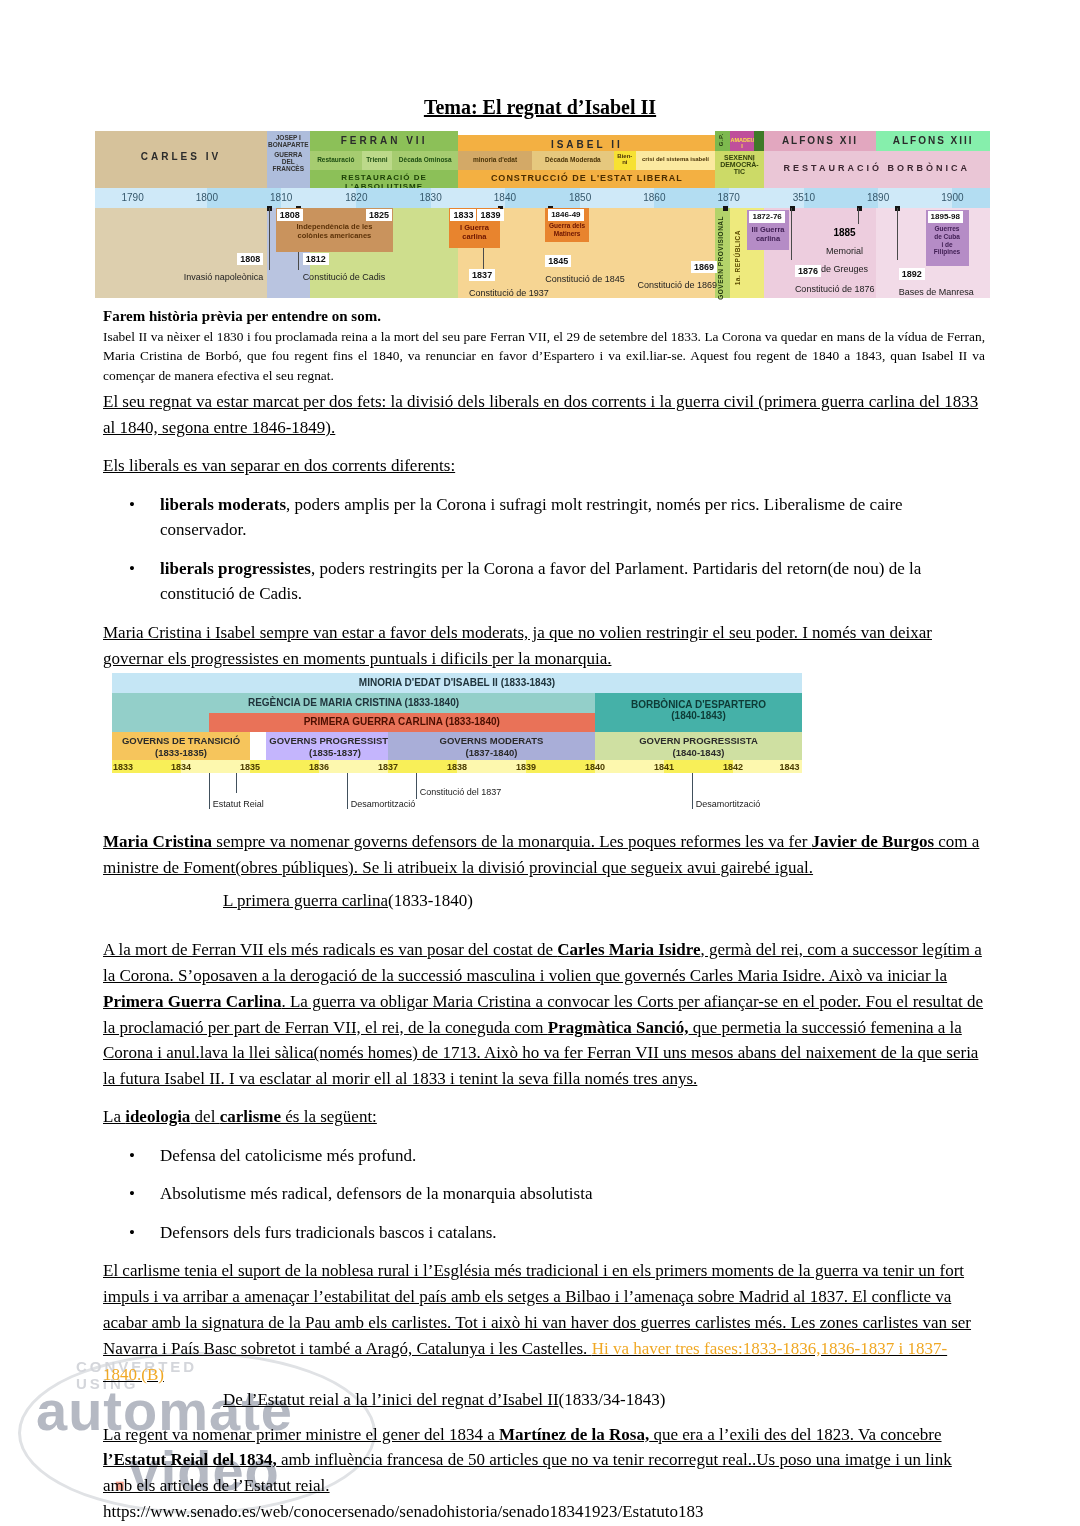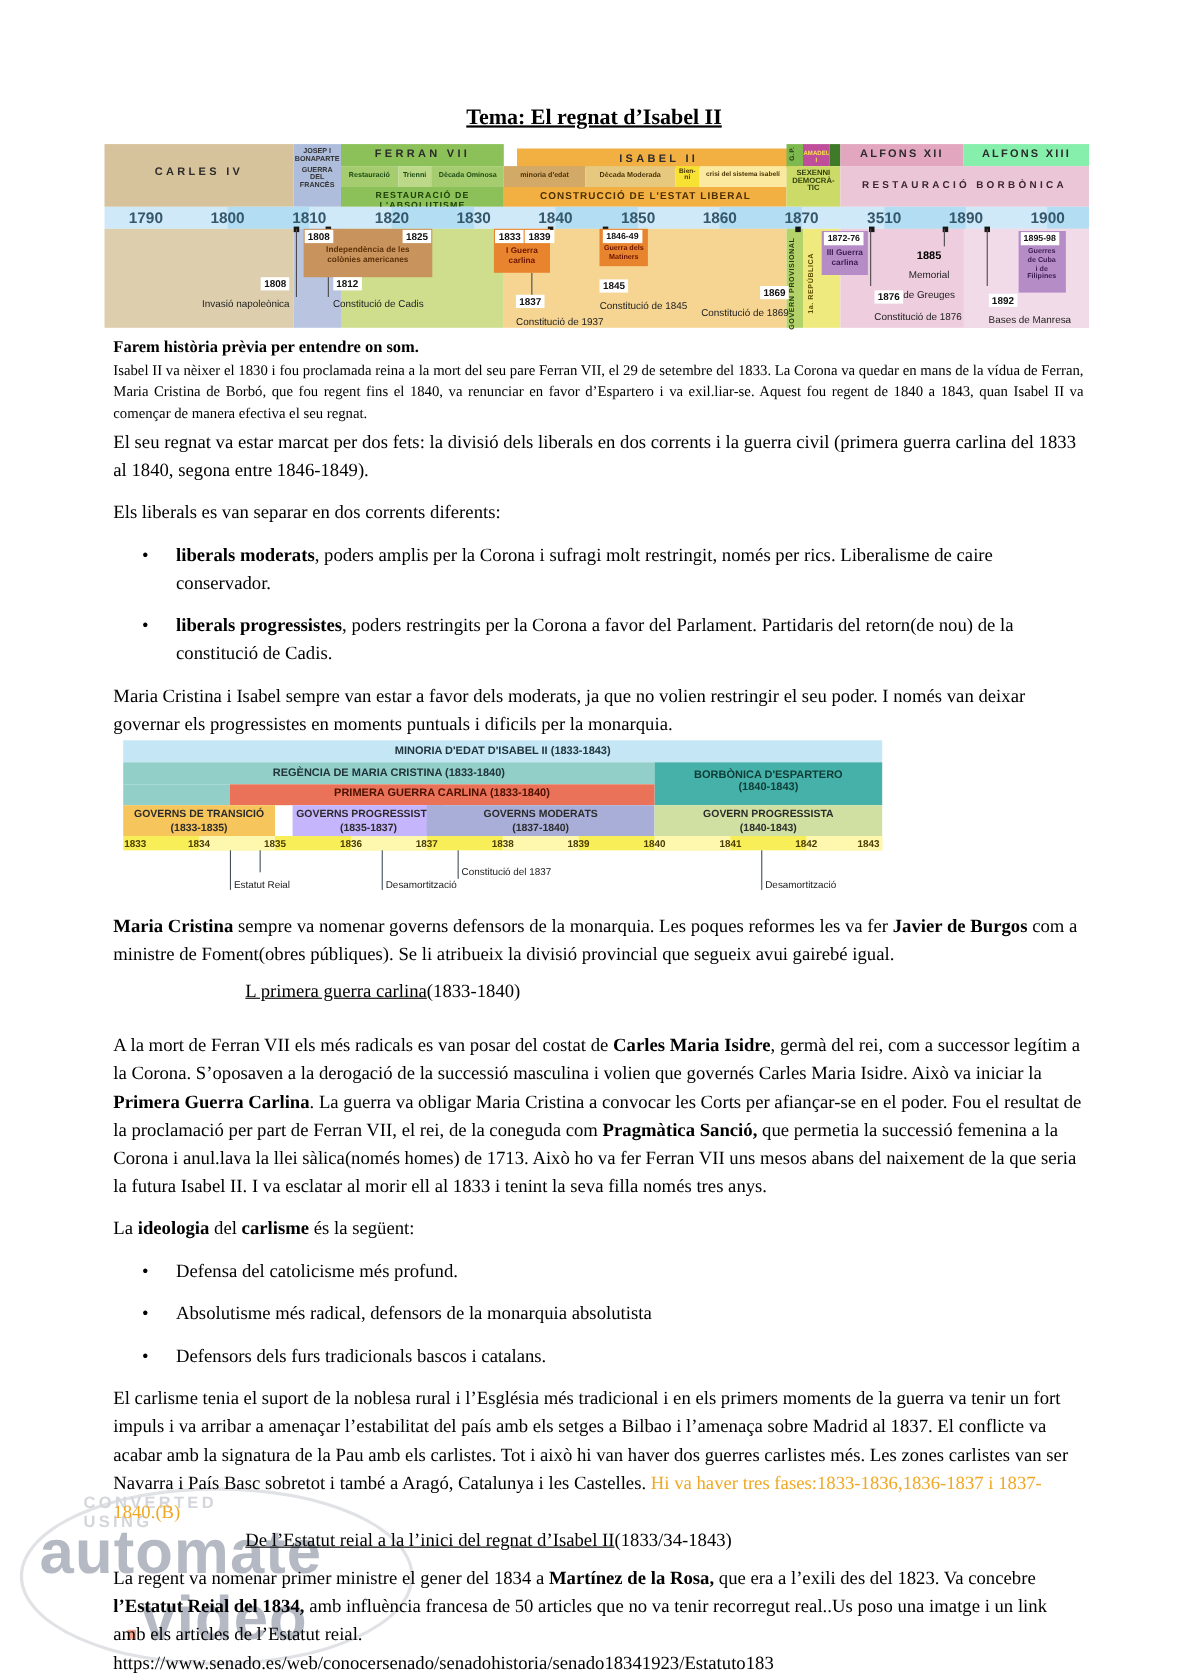--- a/index.html
+++ b/index.html
@@ -5,41 +5,41 @@
   html,body{margin:0;padding:0;background:#fff;}
   .page{position:relative;width:1080px;height:1526px;background:#fff;overflow:hidden;
         font-family:"Liberation Serif",serif;color:#000;}
   .content{position:absolute;left:0;top:0;width:1080px;z-index:1;padding:0 95px 0 95px;box-sizing:border-box;}
 
   
   .doc-title{margin-top:96px;text-align:center;font-size:20px;font-weight:bold;}
   .doc-title span{text-decoration:underline;}
   .h-bold{font-size:15px;font-weight:bold;margin:10px 0 0 8px;}
   .small{font-size:13.4px;line-height:1.45;margin:2px 0 0 8px;text-align:justify;}
-  .big{font-size:17px;line-height:1.52;margin:12px 0 0 8px;}
+  .big{font-size:17px;line-height:1.52;margin:12px 0 0 8px;text-decoration:underline;}
   .mt4{margin-top:4px;}
   .bullet{font-size:17px;line-height:1.5;margin:13px 0 13px 8px;padding-left:57px;position:relative;}
   .bullet::before{content:"•";position:absolute;left:26px;top:0;}
   .b{font-weight:bold;}
   .u{text-decoration:underline;}
   .h2line{font-size:17.5px;margin:4px 0 6px 65px;}
   .h3line{font-size:17px;margin:10px 0 26px 128px;}
   .h4line{font-size:17px;margin:2px 0 2px 128px;}
   .orange{color:#f0a824;}
   .urltext{font-size:17px;line-height:1.5;margin:0 0 0 8px;word-break:break-all;}
 
   
   .t1{position:relative;width:895px;height:167px;margin-top:12px;
       font-family:"Liberation Sans",sans-serif;}
   .t1 *{box-sizing:border-box;}
   .abs{position:absolute;}
   .rname{font-weight:bold;font-size:10px;letter-spacing:3px;text-align:center;color:#2b2b2b;}
   .rsub{font-weight:bold;font-size:6.5px;text-align:center;color:#333;}
   .rband{font-weight:bold;font-size:9px;letter-spacing:1px;text-align:center;}
-  .t1yr{position:absolute;top:0;height:20px;line-height:20px;font-size:14px;font-weight:bold;
+  .t1yr{position:absolute;top:0;height:20px;line-height:20px;font-size:10px;font-weight:normal;
         color:#35576b;transform:translateX(-50%);}
   .mk{position:absolute;width:5px;height:5px;background:#151515;}
   .vline{position:absolute;width:1px;background:#4a4a4a;}
   .chip{display:inline-block;background:#fff;font-weight:bold;font-size:9px;padding:0 3px;line-height:12px;color:#111;}
   .evtxt{font-size:9px;color:#222;line-height:1.25;}
   .boxtxt{font-weight:bold;font-size:7.5px;line-height:1.2;text-align:center;}
   .vert{writing-mode:vertical-rl;transform:rotate(180deg);font-weight:bold;font-size:6.5px;
         letter-spacing:.5px;color:#243b10;white-space:nowrap;}
 
   
@@ -100,21 +100,21 @@
         </div>
       <div class="abs" style="left:29.8%;top:20px;width:3.4%;height:19px;background:#bcd98a;">
           <div class="rsub" style="margin-top:5px;color:#1d4d12;">Trienni</div>
         </div>
       <div class="abs" style="left:33.2%;top:20px;width:7.4%;height:19px;background:#a6cc70;">
           <div class="rsub" style="margin-top:5px;color:#1d4d12;">Dècada Ominosa</div>
         </div>
       <div class="abs" style="left:24%;top:39px;width:16.6%;height:18px;background:#8cc058;">
         <div class="rband" style="margin-top:3px;color:#1d4207;font-size:8px;">RESTAURACIÓ DE L'ABSOLUTISME</div>
       </div>
-      <div class="abs" style="left:40.6%;top:4px;width:28.7%;height:18px;background:#f3b042;margin-left:12px;">
+      <div class="abs" style="left:40.6%;top:4px;width:28.7%;height:18px;background:#f3b042;">
         <div class="rname" style="margin-top:4px;">ISABEL II</div>
       </div>
       <div class="abs" style="left:40.6%;top:20px;width:8.2%;height:19px;background:#d3a967;">
           <div class="rsub" style="margin-top:5px;color:#4b3408;">minoria d'edat</div>
         </div>
       <div class="abs" style="left:48.8%;top:20px;width:9.2%;height:19px;background:#e6c87e;">
           <div class="rsub" style="margin-top:5px;color:#4b3408;">Dècada Moderada</div>
         </div>
       <div class="abs" style="left:58%;top:20px;width:2.4%;height:19px;background:#f7e133;">
         <div class="rsub" style="margin-top:2px;color:#4b3408;font-size:6px;">Bien-</div>

